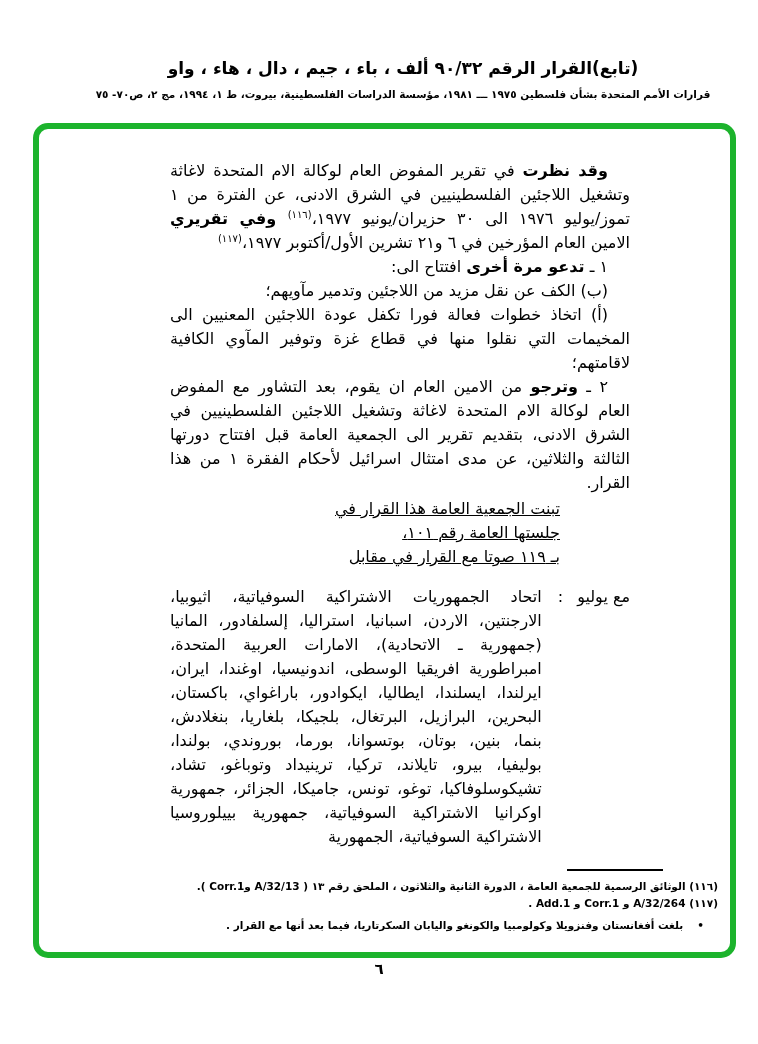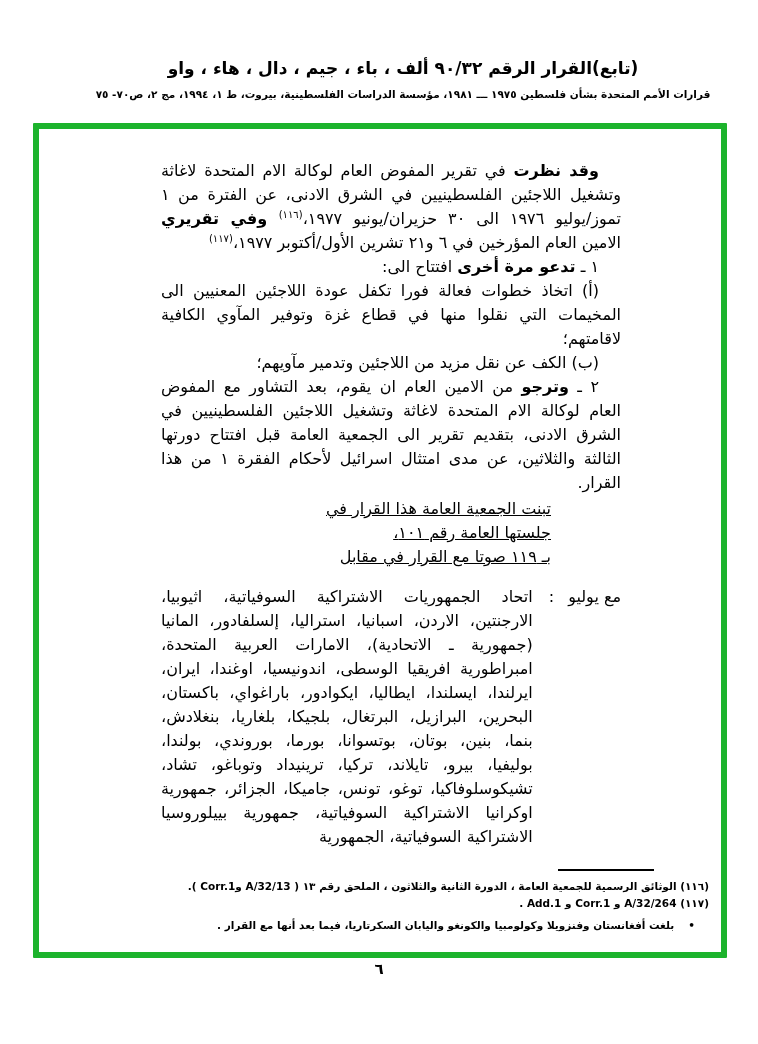--- a/index.html
+++ b/index.html
@@ -18,22 +18,23 @@
   .header-title {
     font-size: 17px; font-weight: bold; letter-spacing: 0.5px;
   }
   .header-source {
     font-size: 10.5px; font-weight: bold; margin-top: 10px;
   }
   .frame {
     position: absolute; left: 33px; top: 123px;
     width: 682px; height: 823px;
     border: 6px solid #1cb32c;
-    border-radius: 1px;
+    border-radius: 15px;
     background: #ffffff;
+    padding-left: 9px;
   }
   .content {
     direction: rtl;
     margin: 30px 100px 0 122px;
     font-size: 16px;
     line-height: 24px;
     text-align: justify;
   }
   .body-p { margin: 0; }
   .indent { text-indent: 22px; }
@@ -74,23 +75,23 @@
   <div class="header-source">قرارات الأمم المتحدة بشأن فلسطين ١٩٧٥ ـــ ١٩٨١، مؤسسة الدراسات الفلسطينية، بيروت، ط ١، ١٩٩٤، مج ٢، ص٧٠- ٧٥</div>
 </div>
 
 <div class="frame">
   <div class="content">
 
     <p class="body-p indent"><b>وقد نظرت</b><span> في تقرير المفوض العام لوكالة الام المتحدة لاغاثة وتشغيل اللاجئين الفلسطينيين في الشرق الادنى، عن الفترة من ١ تموز/يوليو ١٩٧٦ الى ٣٠ حزيران/يونيو ١٩٧٧،</span><sup class="fnref">(١١٦)</sup><b> وفي تقريري</b><span> الامين العام المؤرخين في ٦ و٢١ تشرين الأول/أكتوبر ١٩٧٧،</span><sup class="fnref">(١١٧)</sup></p>
 
     <p class="body-p indent"><span>١ ـ </span><b>تدعو مرة أخرى</b><span> افتتاح الى:</span></p>
 
+    <p class="body-p indent">(ب) الكف عن نقل مزيد من اللاجئين وتدمير مآويهم؛</p>
+
     <p class="body-p indent">(أ) اتخاذ خطوات فعالة فورا تكفل عودة اللاجئين المعنيين الى المخيمات التي نقلوا منها في قطاع غزة وتوفير المآوي الكافية لاقامتهم؛</p>
-
-    <p class="body-p indent">(ب) الكف عن نقل مزيد من اللاجئين وتدمير مآويهم؛</p>
 
     <p class="body-p indent"><span>٢ ـ </span><b>وترجو</b><span> من الامين العام ان يقوم، بعد التشاور مع المفوض العام لوكالة الام المتحدة لاغاثة وتشغيل اللاجئين الفلسطينيين في الشرق الادنى، بتقديم تقرير الى الجمعية العامة قبل افتتاح دورتها الثالثة والثلاثين، عن مدى امتثال اسرائيل لأحكام الفقرة ١ من هذا القرار.</span></p>
 
     <div class="adoption">
       <div class="adoption-line">تبنت الجمعية العامة هذا القرار في</div>
       <div class="adoption-line">جلستها العامة رقم ١٠١،</div>
       <div class="adoption-line">بـ ١١٩ صوتا مع القرار في مقابل</div>
     </div>
 
     <div class="vote-row">

